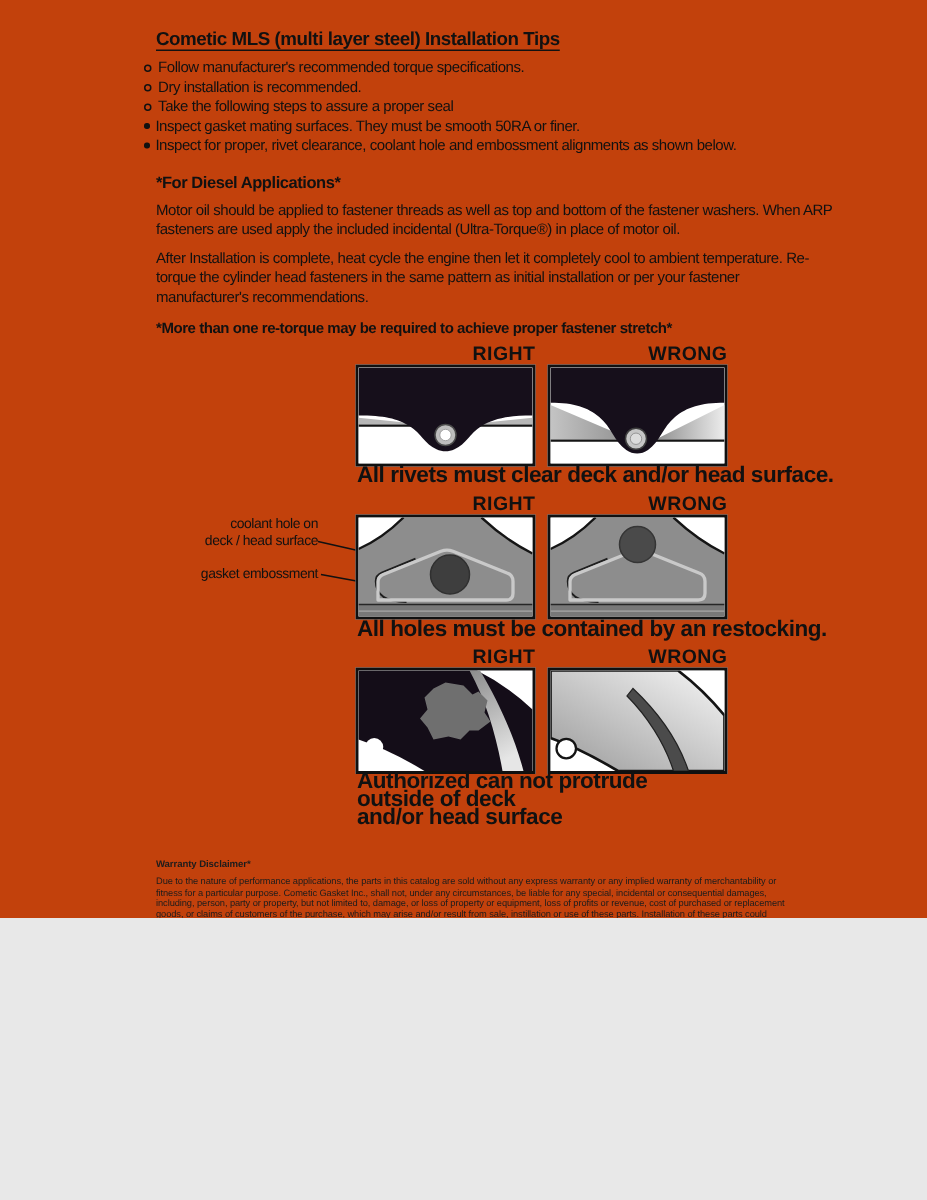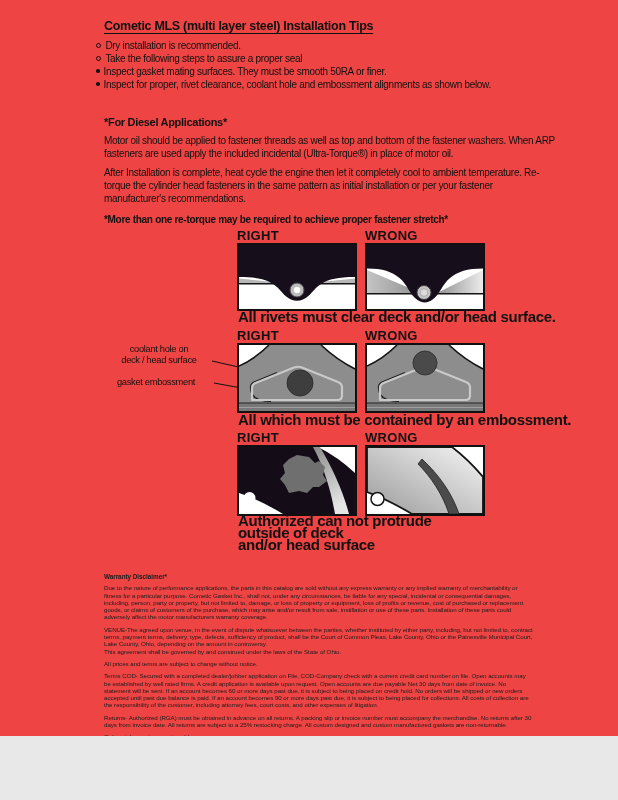--- a/index.html
+++ b/index.html
@@ -1,62 +1,66 @@
 <!DOCTYPE html>
 <html><head>
 <meta charset="utf-8">
 <style>
   html,body{margin:0;padding:0;background:#e8e8e8;}
-  .page{position:relative;width:618px;height:736px;background:#ef4444;overflow:hidden;
+  .page{position:relative;width:618px;height:612px;background:#c2410c;overflow:hidden;
         font-family:"Liberation Sans","DejaVu Sans",sans-serif;color:#111;}
   .abs{position:absolute;}
 
   
   .title{left:104px;top:19px;font-size:12.5px;font-weight:bold;letter-spacing:-0.3px;
          text-decoration:underline;text-decoration-thickness:1.2px;text-underline-offset:2.5px;}
   .tips{left:96px;top:39px;font-size:10px;letter-spacing:-0.3px;}
   .tip{display:flex;align-items:flex-start;height:13px;line-height:13px;}
   .tip.sub{}
   .ob{width:3.4px;height:3.4px;border:0.9px solid #111;border-radius:50%;margin:4px 4px 0 0;flex:none;}
   .fb{width:3.6px;height:3.6px;background:#111;border-radius:50%;margin:4px 4px 0 0;flex:none;}
 
   .diesel-h{left:104px;top:116px;font-size:11px;font-weight:bold;letter-spacing:-0.3px;}
   .para{left:104px;width:452px;font-size:10px;line-height:13.2px;letter-spacing:-0.3px;}
   .p1{top:134px;} .p2{top:166px;} .p3{top:213px;font-weight:bold;}
 
   
-  .dlabel{width:120px;text-align:left;font-size:13px;font-weight:600;letter-spacing:0.3px;}
+  .dlabel{width:120px;text-align:right;font-size:13px;font-weight:600;letter-spacing:0.3px;}
   .r1{top:228px;} .r2{top:328px;} .r3{top:430px;}
   .colL{left:237px;} .colR{left:365px;}
   .dbox{border:2px solid #101010;background:#fff;line-height:0;}
   .b1{top:243px;} .b2{top:343px;} .b3{top:445px;}
   .cap{left:238px;font-size:15px;font-weight:bold;letter-spacing:-0.3px;line-height:12px;}
   .cap1{top:311px;} .cap2{top:414px;} .cap3{top:515px;width:230px;}
 
-  .ann{font-size:9.3px;line-height:10.5px;letter-spacing:-0.3px;text-align:center;}
+  .ann{font-size:9.3px;line-height:10.5px;letter-spacing:-0.3px;text-align:right;}
   .ann1{left:106px;top:344px;width:106px;}
   .ann2{left:100px;top:377px;width:112px;}
   .annlines{left:205px;top:354px;}
 
   
   .disc{left:104px;top:573px;width:430px;font-size:6.2px;line-height:7.3px;letter-spacing:-0.05px;color:#1c1c1c;}
   .disc h2{font-size:6.4px;margin:0 0 4px 0;}
   .disc p{margin:0 0 5px 0;}
   .disc p.tight{margin:0;}
 
   .footer-code{left:380px;top:761px;font-size:14px;letter-spacing:0.2px;color:#222;}
 </style>
 </head>
 <body>
 
 <div class="page">
 
   <div class="abs title">Cometic MLS (multi layer steel) Installation Tips</div>
 
   <div class="abs tips">
+    <div class="tip">
+        <span class="ob"></span>
+        <span>Follow manufacturer's recommended torque specifications.</span>
+      </div>
     <div class="tip">
         <span class="ob"></span>
         <span>Dry installation is recommended.</span>
       </div>
     <div class="tip">
         <span class="ob"></span>
         <span>Take the following steps to assure a proper seal</span>
       </div>
     <div class="tip sub">
         <span class="fb"></span>
@@ -150,21 +154,21 @@
       <path d="M0,0 L30,0 Q16,14 0,21 Z" fill="#ffffff"></path>
       <path d="M30,0 Q16,14 0,21" fill="none" stroke="#151515" stroke-width="1.6"></path>
       <path d="M116,0 L82,0 Q98,15 116,24 Z" fill="#ffffff"></path>
       <path d="M82,0 Q98,15 116,24" fill="none" stroke="#151515" stroke-width="1.6"></path>
       <path d="M32,56.3 Q11.5,56.3 11.5,42.5 Q11.5,38.5 15.5,36.8 L38,27.5" fill="none" stroke="#1f1f1f" stroke-width="1.3"></path>
       <path d="M13,55 L13,43 Q13,39.5 16.5,38 L55,22.5 Q59,21 63,22.5 L99,37 Q103,38.5 103,42.5 L103,50.5 Q103,55 98.5,55 L17.5,55 Q13,55 13,55 Z" fill="none" stroke="#c9c9c9" stroke-width="2.2" stroke-linejoin="round"></path>
       <circle cx="58" cy="18" r="12" fill="#4a4a4a" stroke="#353535" stroke-width="1"></circle>
     </svg>
   </div>
 
-  <div class="abs cap cap2">All which must be contained by an embossment.</div>
+  <div class="abs cap cap2">All holes must be contained by an restocking.</div>
 
   <div class="abs dlabel r3 colL">RIGHT</div>
   <div class="abs dlabel r3 colR">WRONG</div>
 
   <div class="abs dbox b3 colL">
     <svg width="116" height="67" viewBox="0 0 116 67" xmlns="http://www.w3.org/2000/svg">
       <defs>
         <linearGradient id="sg3" x1="0" y1="0" x2="0.3" y2="1">
           <stop offset="0" stop-color="#8c8c8c"></stop>
             <stop offset="1" stop-color="#e6e6e6"></stop>

